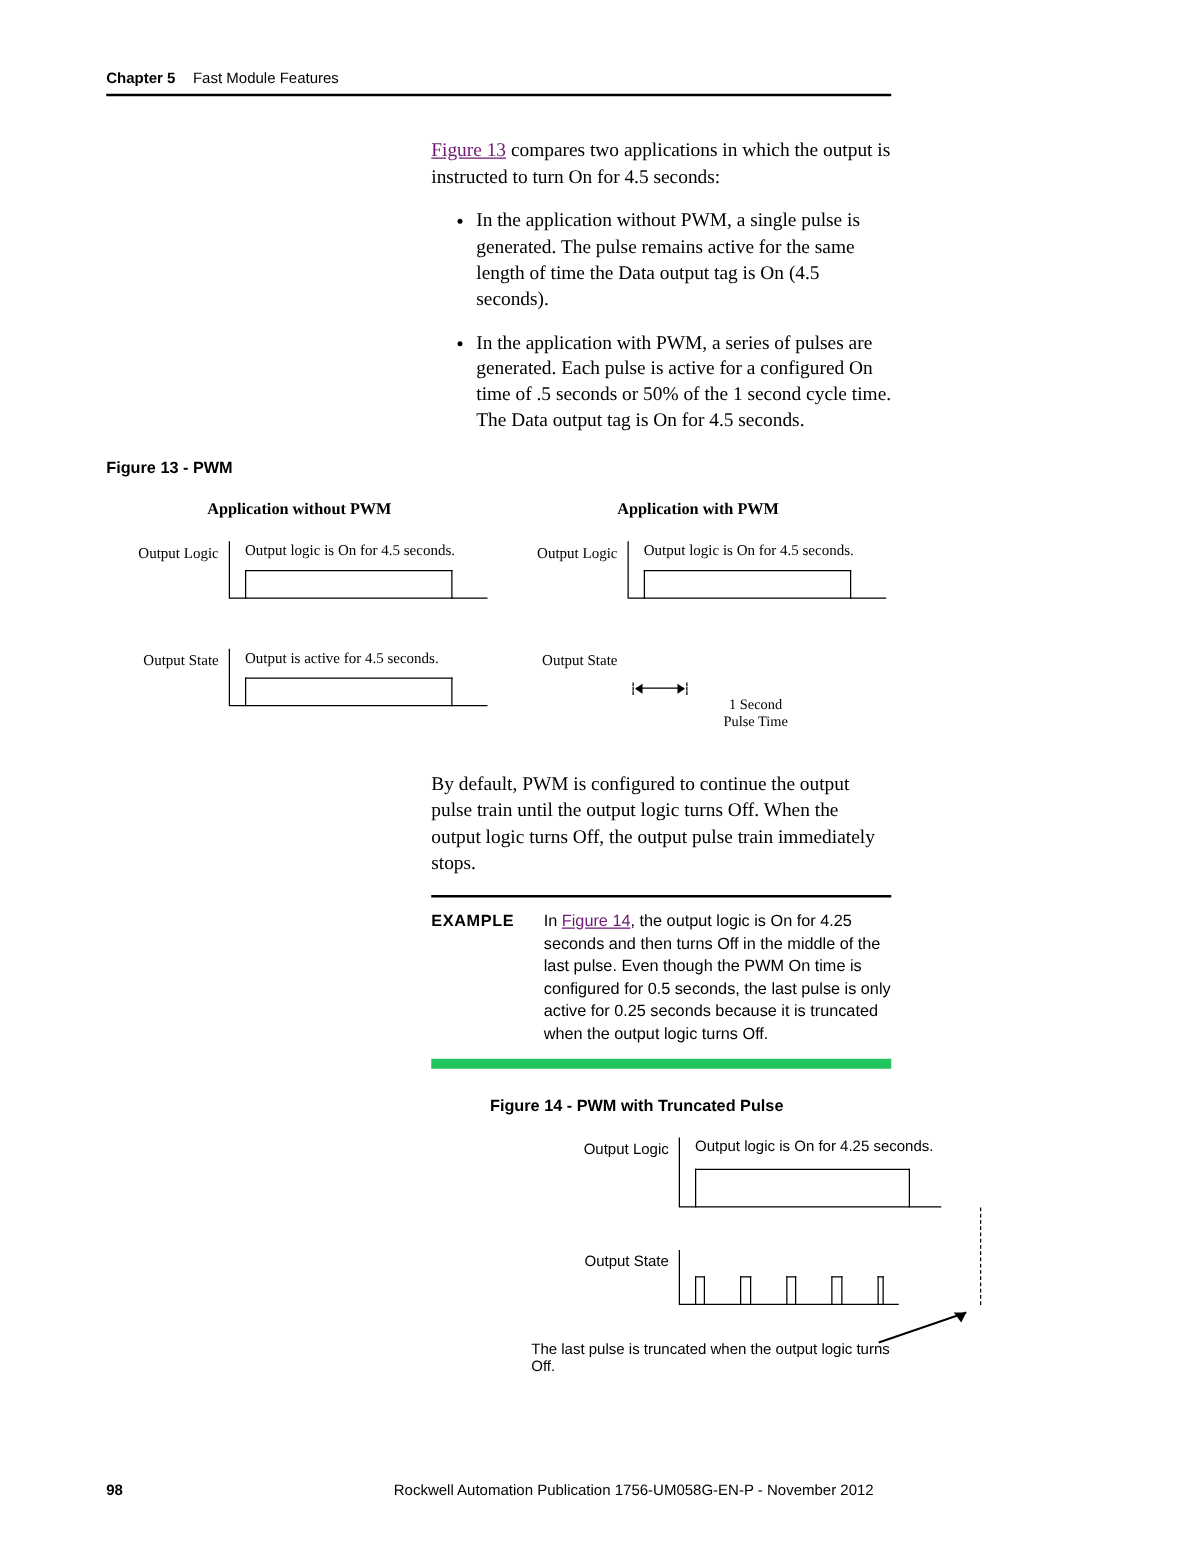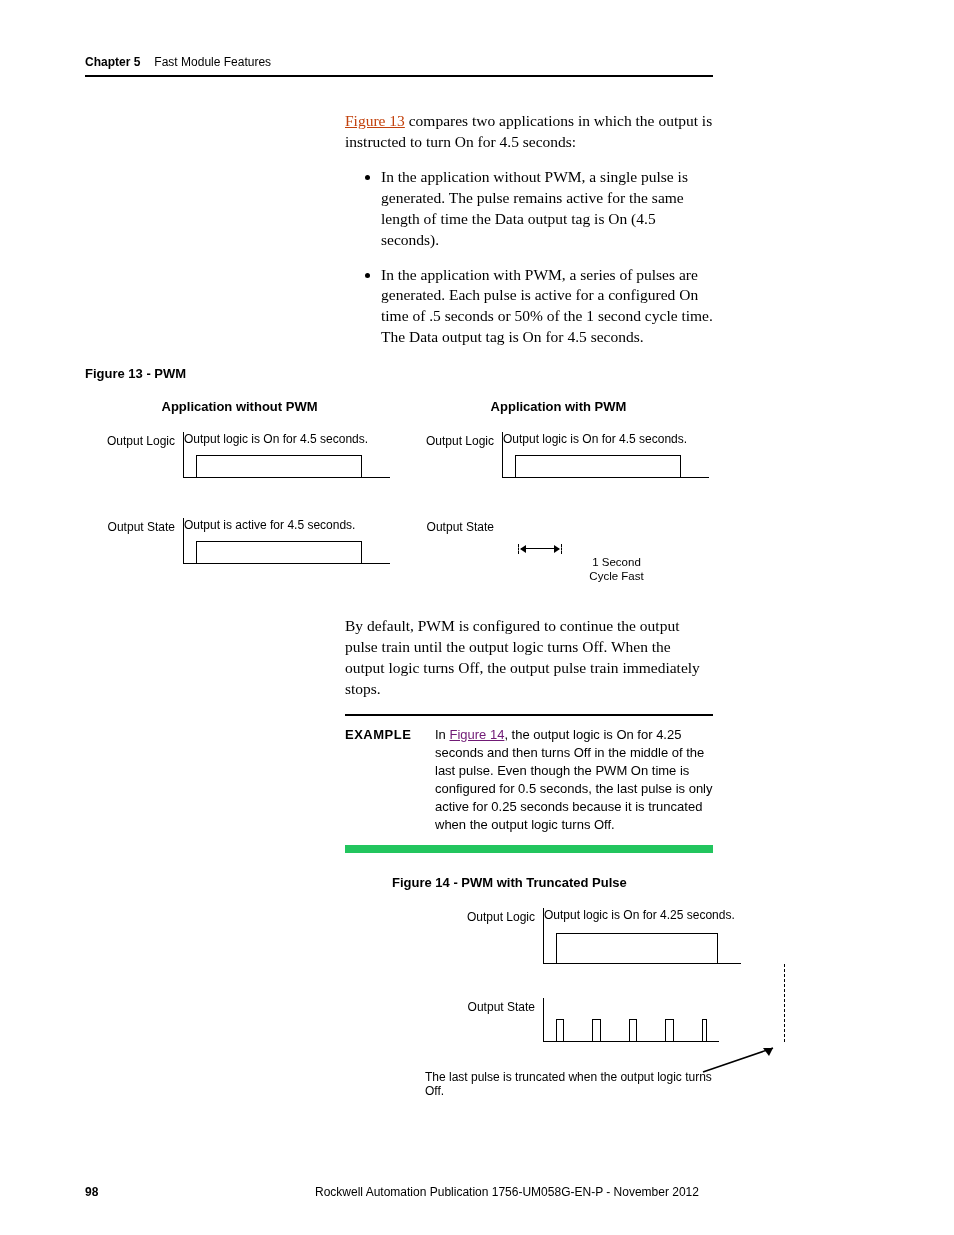--- a/index.html
+++ b/index.html
@@ -30,41 +30,41 @@
   .header-rule {
     border-bottom: 2px solid #000;
     margin-bottom: 34px;
   }
   .body-text {
     margin-left: 260px;
     font-size: 15.5px;
     line-height: 1.35;
   }
   .body-text p { margin: 0 0 14px 0; }
-  .body-text a { color: #c2410c; text-decoration: underline; }
+  .body-text a { color: #701a75; text-decoration: underline; }
   ul.bullets {
     list-style: disc;
     padding-left: 36px;
     margin: 14px 0 18px 0;
   }
   ul.bullets li { margin-bottom: 14px; }
   .fig-caption {
     font-family: Arial, Helvetica, sans-serif;
     font-weight: bold;
     font-size: 13px;
     margin: 14px 0 18px 0;
   }
   .fig-caption.indent { margin-left: 260px; padding-left: 47px; }
 
   
   .fig13 {
     display: flex;
     gap: 30px;
     margin: 0 10px 30px 10px;
-    font-family: Liberation Sans, sans-serif;
+    font-family: Liberation Serif, serif;
     font-size: 12px;
     justify-content: flex-end;
   }
   .fig-col {
     flex: 1;
     position: relative;
   }
   .fig-title {
     text-align: center;
     font-weight: bold;
@@ -80,21 +80,21 @@
   .wave-label {
     width: 80px;
     text-align: right;
     padding-right: 8px;
     padding-top: 2px;
     flex-shrink: 0;
   }
   .wave-area {
     flex: 1;
     border-left: 1.5px solid #000;
-    padding-left: 0;
+    padding-left: 12px;
     position: relative;
     min-height: 46px;
   }
   .wave-desc {
     font-size: 12px;
     margin-bottom: 6px;
     white-space: nowrap;
   }
   .baseline {
     position: absolute;
@@ -265,27 +265,27 @@
           <div class="wave-desc">Output logic is On for 4.5 seconds.</div>
           <div class="single-pulse"></div>
           <div class="baseline"></div>
         </div>
       </div>
 
       <div class="wave-row last" style="margin-bottom:0;">
         <div class="wave-label">Output State</div>
       </div>
 
-      <div class="cycle-annot" style="position:relative; left:12px; margin-left:92px; margin-top:6px;">
+      <div class="cycle-annot" style="position:relative; left:0; margin-left:92px; margin-top:6px;">
         <div class="cycle-arrow">
           <span class="al"></span>
             <span class="ar"></span>
         </div>
         <div>1 Second</div>
-        <div>Cycle Fast</div>
+        <div>Pulse Time</div>
       </div>
     </div>
 
   </div>
 
   <div class="body-text" style="margin-top:36px;">
     <p>By default, PWM is configured to continue the output pulse train until the output logic turns Off. When the output logic turns Off, the output pulse train immediately stops.</p>
   </div>
 
   <div class="example-box">

